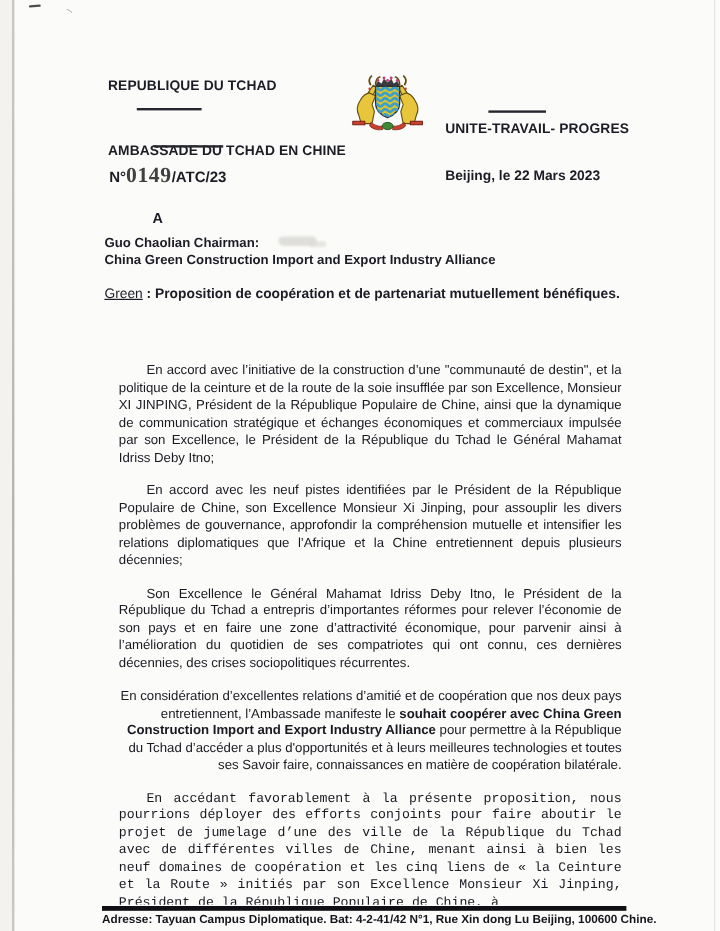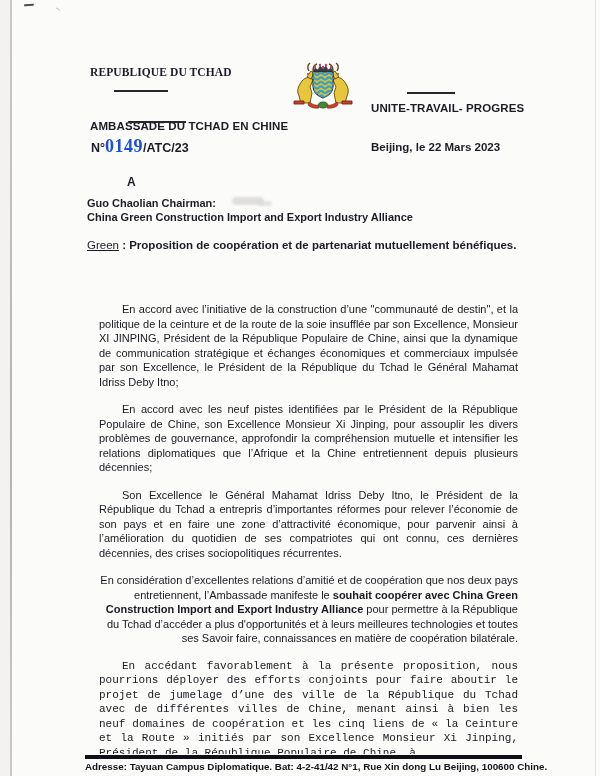--- a/index.html
+++ b/index.html
@@ -7,31 +7,31 @@
   .page{position:relative;width:600px;height:776px;background:#fbfbf9;overflow:hidden;color:#1c1c26;}
   .scan-left-strip{position:absolute;left:0;top:0;bottom:0;width:10px;background:#f3f2ef;}
   .scan-left-edge{position:absolute;left:10px;top:0;bottom:0;width:2px;background:linear-gradient(#c9c8c4,#b4b3af 60%,#c9c8c4);}
   .scan-right-edge{position:absolute;right:4px;top:0;bottom:0;width:1px;background:#e6e5e1;}
   .pen-mark-1{position:absolute;left:24px;top:4px;width:10px;height:2px;background:#4d4d52;transform:rotate(-5deg);border-radius:1px;}
   .pen-mark-2{position:absolute;left:54px;top:8px;width:6px;height:4px;border-top:1.5px solid #9a9aa0;transform:rotate(32deg);opacity:.65;border-radius:2px;}
   .scan-smudge{position:absolute;left:232px;top:197px;width:32px;height:8px;background:#d9d8d4;border-radius:4px;filter:blur(1px);opacity:.8;}
   .scan-smudge-2{position:absolute;left:258px;top:201px;width:14px;height:5px;background:#dddcd8;border-radius:3px;filter:blur(1px);opacity:.7;}
 
   .lh-text{position:absolute;font-weight:700;font-size:11.5px;letter-spacing:.1px;white-space:nowrap;}
-  .republic{left:90px;top:66px;font-family:Liberation Serif, serif;}
+  .republic{left:90px;top:66px;}
   .embassy{left:90px;top:97px;margin-top:23px;}
   .motto{left:371px;top:66px;margin-top:36px;}
   .rule{position:absolute;height:2px;background:#26262e;}
   .rule-1{left:114px;top:90px;width:54px;}
   .rule-2{left:128px;top:121px;width:58px;}
   .rule-3{left:407px;top:92px;width:48px;}
   .emblem{position:absolute;left:287px;top:61px;width:72px;height:50px;}
 
   .ref-line{position:absolute;left:91px;top:136px;font-weight:700;font-size:12.5px;white-space:nowrap;}
-  .ref-number{font-family:"Liberation Serif",serif;font-size:18px;font-weight:700;color:#1d4ed8;letter-spacing:.5px;}
+  .ref-number{font-family:"Liberation Serif",serif;font-size:18px;font-weight:700;color:#404040;letter-spacing:.5px;}
   .dateline{position:absolute;left:371px;top:141px;font-weight:700;font-size:11.5px;white-space:nowrap;}
   .to-label{position:absolute;left:127px;top:175px;font-weight:700;font-size:12px;}
   .addressee{position:absolute;left:87px;top:196px;font-weight:700;font-size:11px;line-height:14px;white-space:nowrap;}
   .subject{position:absolute;left:87px;top:238px;width:436px;font-weight:700;font-size:11.5px;line-height:15px;}
   .subject-label{font-weight:400;text-decoration:underline;}
 
   .letter-body{position:absolute;left:87px;top:302px;width:431px;height:452px;overflow:hidden;}
   .letter-body p{margin:0 0 13px 12px;font-size:11px;line-height:14.5px;text-align:justify;text-indent:23px;color:#191922;}
   .letter-body p.flush{text-indent:0;text-align:right;}
   .letter-body p.last{margin-bottom:0;font-family:Liberation Mono, monospace;}

